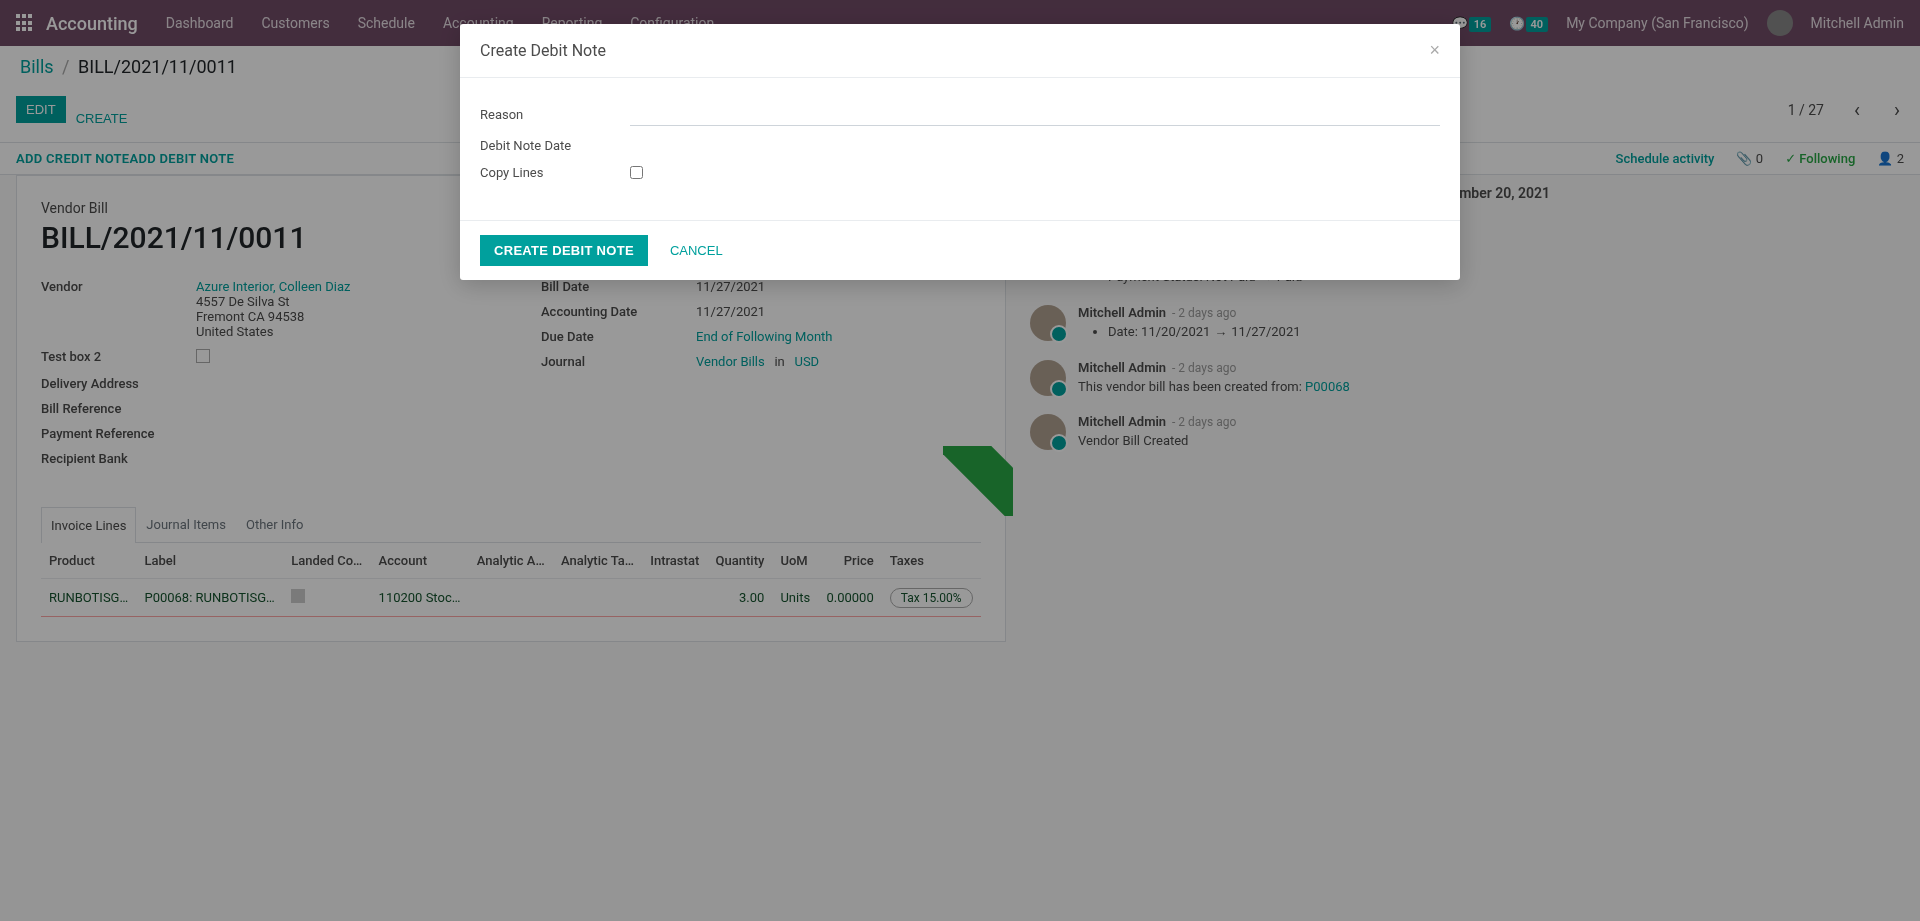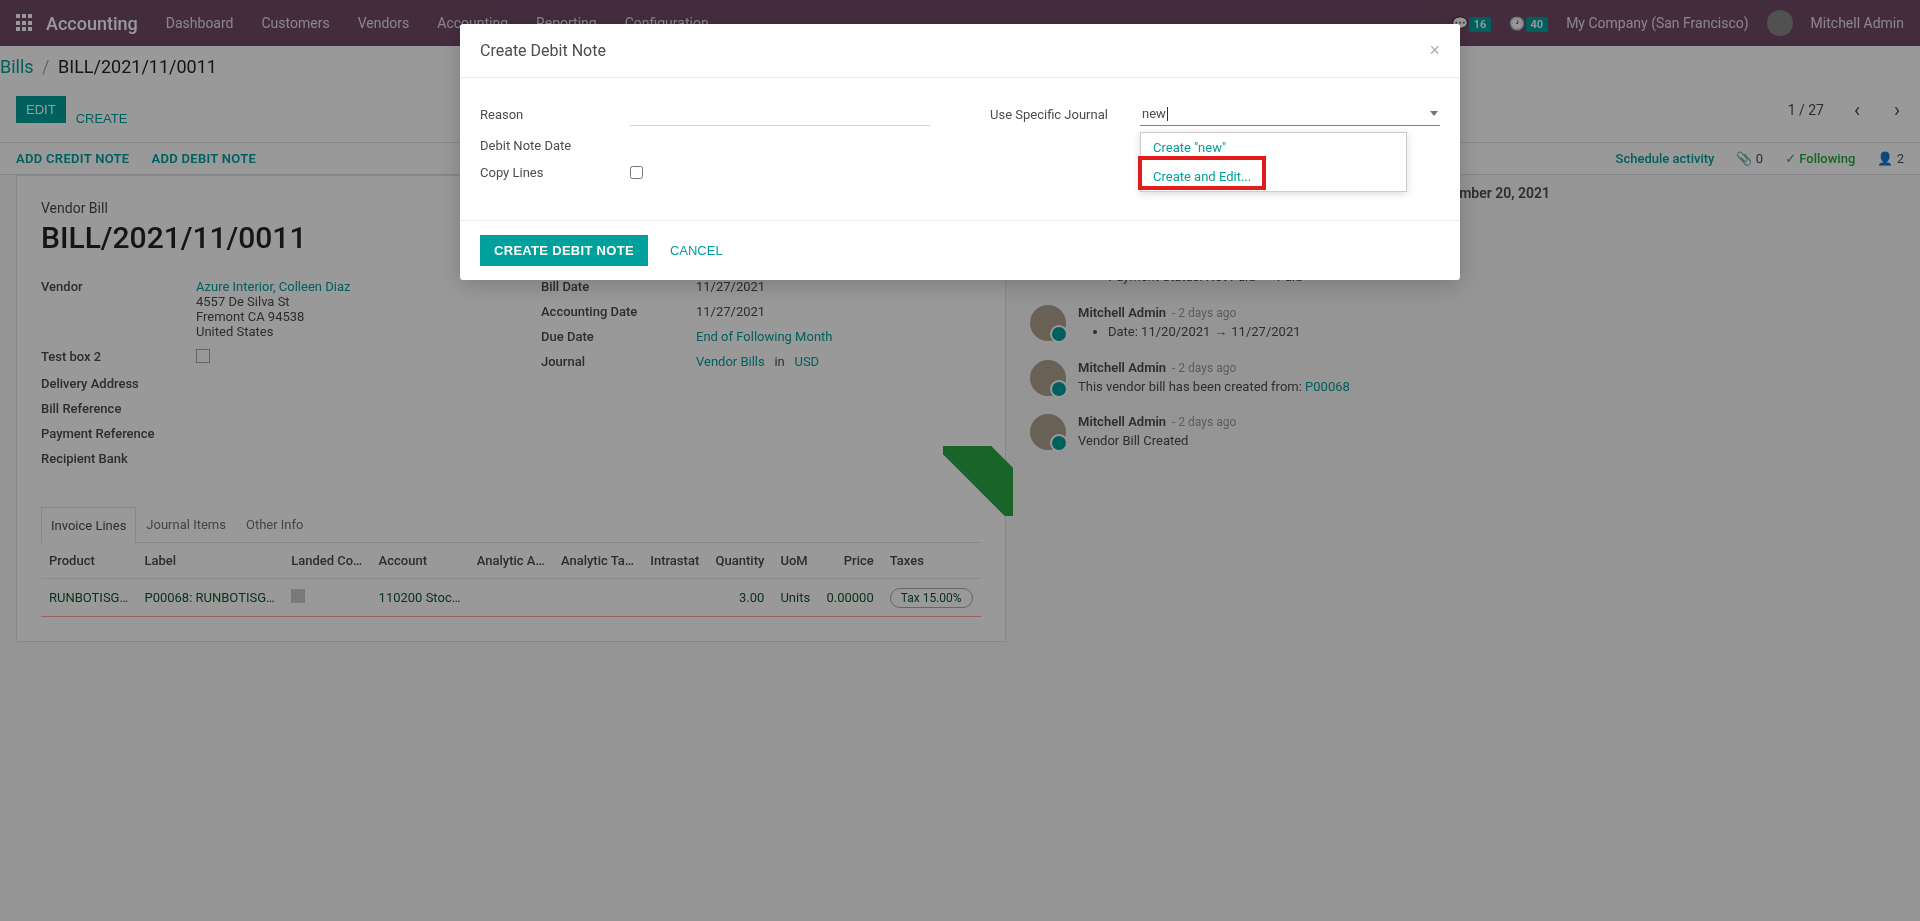--- a/index.html
+++ b/index.html
@@ -14,33 +14,33 @@
 .topnav .menu span { color: #e6dee3; cursor: pointer; font-size: 14px; }
 .topnav .spacer { flex: 1; }
 .topnav .right { display: flex; align-items: center; gap: 18px; }
 .topnav .badge { background: #00a09d; color: #fff; font-size: 11px; padding: 1px 5px; border-radius: 2px; font-weight: 600; }
 .topnav .company { font-size: 14px; color: #e6dee3; }
 .topnav .avatar { width: 26px; height: 26px; border-radius: 50%; background: #888; }
 .topnav .user { font-size: 14px; color: #e6dee3; }
 
 
 .cp { background: #fff; border-bottom: 1px solid #dee2e6; }
-.cp-top { display: flex; align-items: center; padding: 10px 0 6px; }
+.cp-top { display: flex; align-items: center; padding: 10px 20px 6px; }
 .breadcrumb { font-size: 18px; color: #212529; }
 .breadcrumb .bc-link { color: #00a09d; }
 .breadcrumb .sep { color: #aaa; margin: 0 4px; }
 .cp-bottom { display: flex; align-items: center; padding: 4px 16px 10px; }
 .btn { border: none; padding: 6px 10px; font-size: 13px; cursor: pointer; background: transparent; }
 .btn-primary { background: #00a09d; color: #fff; font-weight: 500; }
 .btn-secondary { background: #fff; color: #00a09d; font-weight: 500; margin-top: 18px; }
 .pager { margin-left: auto; display: flex; align-items: center; gap: 26px; font-size: 14px; color: #4c4c4c; }
 .pager .arrow { font-size: 20px; color: #4c4c4c; cursor: pointer; padding: 0 4px; }
 
 
-.statusbar { background: #fff; border-bottom: 1px solid #dee2e6; padding: 8px 16px; display: flex; align-items: flex-end; gap: 22px; }
+.statusbar { background: #fff; border-bottom: 1px solid #dee2e6; padding: 8px 16px; display: flex; align-items: flex-end; }
 .statusbar .stat-btn { color: #00a09d; font-weight: 600; font-size: 13px; letter-spacing: .3px; cursor: pointer; }
 .statusbar .right-stats { margin-left: auto; display: flex; align-items: center; gap: 22px; color: #4c4c4c; font-size: 13px; }
 .statusbar .teal { color: #00a09d; font-weight: 500; }
 .statusbar .following { color: #28a745; font-weight: 500; }
 
 
 .main { display: flex; padding: 0 16px 16px; gap: 24px; }
 .sheet { background: #fff; border: 1px solid #dee2e6; flex: 1; padding: 24px; position: relative; max-width: 990px; }
 .ribbon { position: absolute; top: 270px; right: -8px; width: 70px; height: 70px; overflow: hidden; }
 .ribbon::after { content: ""; position: absolute; width: 140px; height: 40px; background: #28a745; transform: rotate(45deg); top: 10px; left: -20px; }
@@ -122,21 +122,21 @@
       <span></span>
       <span></span>
       <span></span>
       <span></span>
       <span></span>
     </div>
   <div class="brand">Accounting</div>
   <div class="menu">
     <span>Dashboard</span>
     <span>Customers</span>
-    <span>Vendors</span>
+    <span>Schedule</span>
     <span>Accounting</span>
     <span>Reporting</span>
     <span>Configuration</span>
   </div>
   <div class="spacer"></div>
   <div class="right">
     <span style="position:relative">💬<span class="badge">16</span></span>
     <span style="position:relative">🕐<span class="badge">40</span></span>
     <span class="company">My Company (San Francisco)</span>
     <span class="avatar"></span>
@@ -333,35 +333,19 @@
           <input class="minput" style="">
         </div>
         <div class="mrow">
           <div class="mlabel">Debit Note Date</div>
         </div>
         <div class="mrow">
           <div class="mlabel">Copy Lines</div>
           <input type="checkbox" style="">
         </div>
       </div>
-      <div class="mcol" style="position:relative">
-        <div class="mrow">
-          <div class="mlabel">Use Specific Journal</div>
-          <div class="minput focus" style="display:flex;align-items:center">
-            <span>new</span>
-              <span style="border-left:1px solid #333;height:14px;margin-left:1px"></span>
-            <span style="margin-left:auto" class="o-caret"></span>
-          </div>
-        </div>
-
-        <div class="dropdown" style="top:30px; left:150px;">
-          <div class="dd-item">Create "new"</div>
-          <div class="dd-item">Create and Edit...</div>
-        </div>
-        <div class="highlight-box" style="top:54px; left:148px; width:128px; height:34px;"></div>
-      </div>
     </div>
   </div>
   <div class="modal-footer">
     <button class="btn btn-primary">CREATE DEBIT NOTE</button>
     <button class="btn btn-link">CANCEL</button>
   </div>
 </div>
 
 </body></html>

